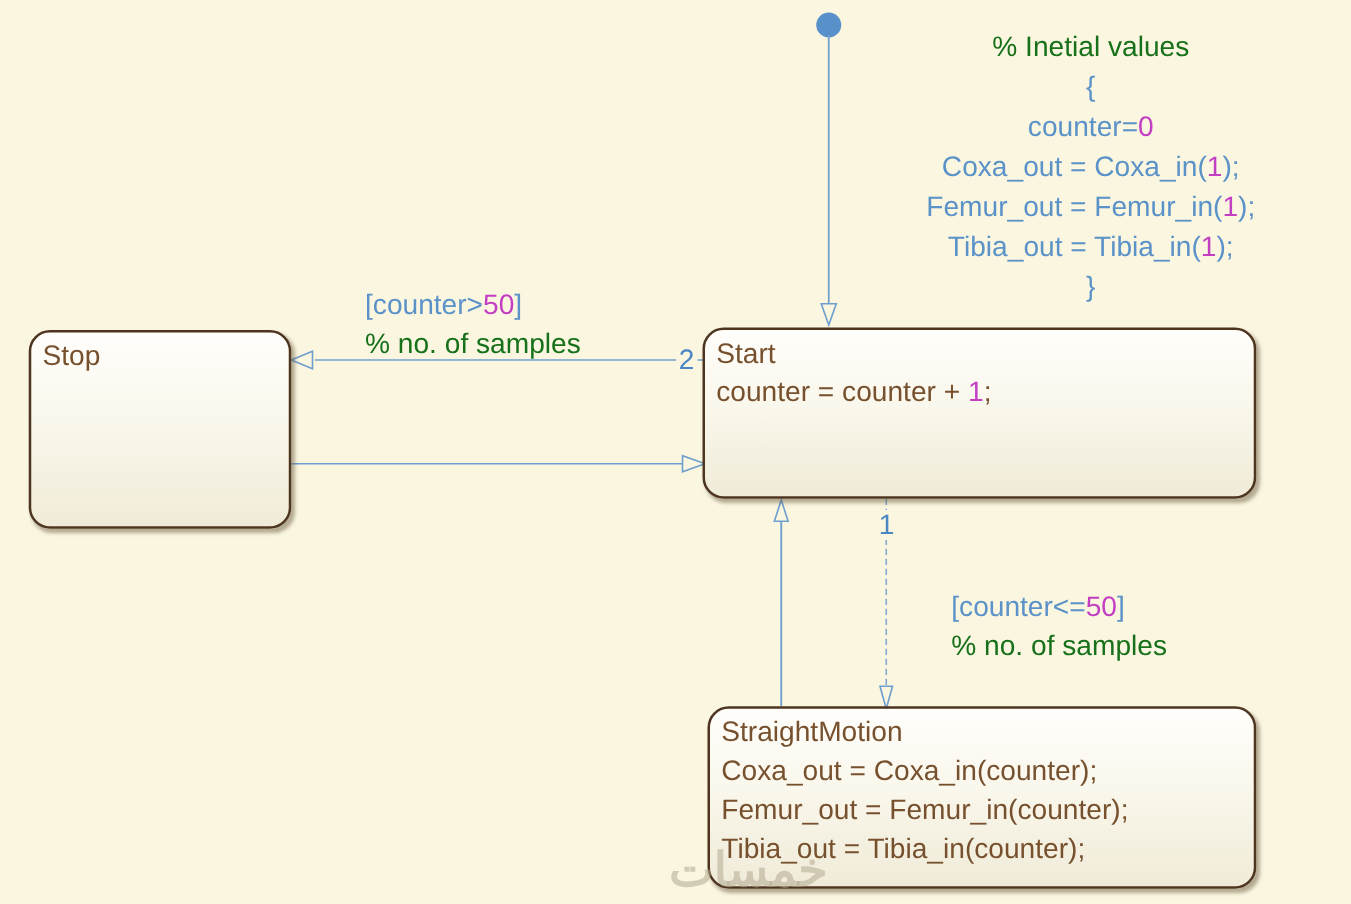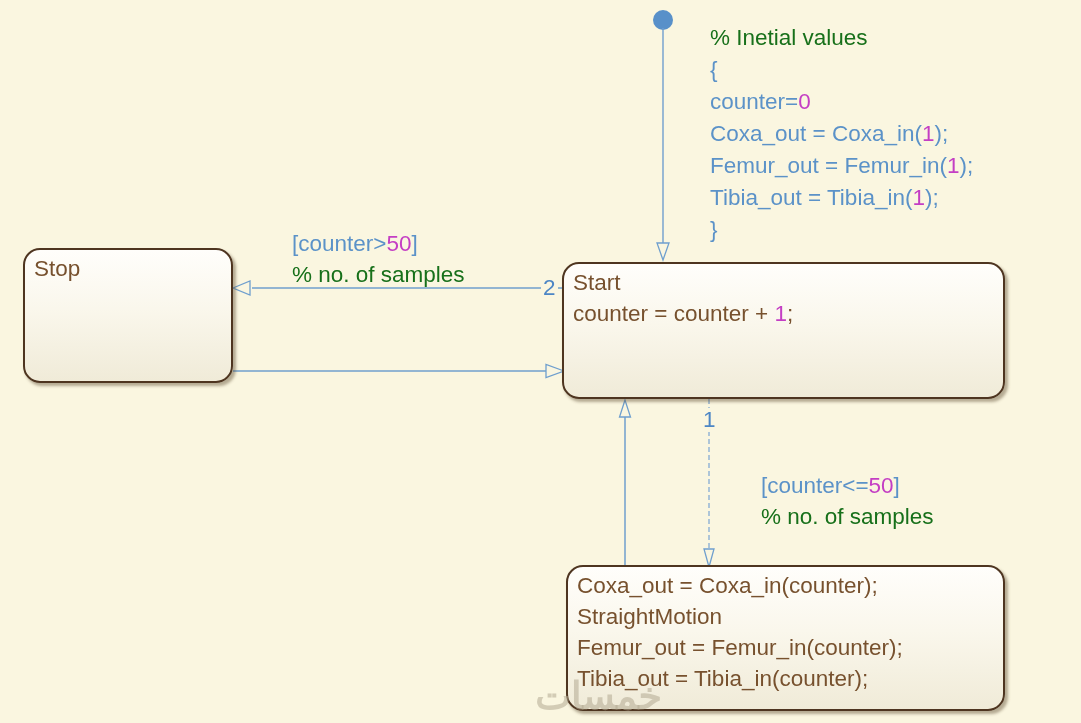--- a/index.html
+++ b/index.html
@@ -29,32 +29,32 @@
     border: 2.5px solid #4e3520;
     border-radius: 17px;
     background: linear-gradient(180deg, #fffefb 0%, #faf7ec 45%, #f0ebd8 100%);
     box-shadow: 2.5px 3px 3px rgba(96, 78, 50, 0.45);
     padding: 3px 6px 0 9px;
     color: #77512e;
     font-size: 22.5px;
     line-height: 31px;
     white-space: nowrap;
   }
-  .state-stop   { left: 23px;  top: 248px; width: 210px; height: 135px; }
+  .state-stop   { left: 23px;  top: 264px; width: 210px; height: 159px; }
   .state-start  { left: 562px; top: 262px; width: 443px; height: 137px; }
   .state-sm     { left: 566px; top: 565px; width: 439px; height: 146px; }
 
   .label-block {
     position: absolute;
     z-index: 3;
     font-size: 22.5px;
     line-height: 32px;
     white-space: nowrap;
   }
-  .init-block  { left: 710px; top: 22px; }
+  .init-block  { left: 741px; top: 22px; text-align: center; }
   .cond-a      { left: 292px; top: 216px; line-height: 31px; margin-top: 12px; }
   .cond-b      { left: 761px; top: 451px; line-height: 31px; margin-top: 19px; }
 
   .blue    { color: #5b92c8; }
   .magenta { color: #c43ec4; }
   .green   { color: #17701a; }
   .brown   { color: #77512e; }
 
   .order-num {
     position: absolute;
@@ -120,22 +120,22 @@
   <div class="state state-stop">
     <div>Stop</div>
   </div>
 
   <div class="state state-start">
     <div>Start</div>
     <div><span class="brown">counter = counter + </span><span class="magenta">1</span><span class="brown">;</span></div>
   </div>
 
   <div class="state state-sm">
+    <div>StraightMotion</div>
     <div><span class="brown">Coxa_out = Coxa_in(counter);</span></div>
-    <div>StraightMotion</div>
     <div><span class="brown">Femur_out = Femur_in(counter);</span></div>
     <div><span class="brown">Tibia_out = Tibia_in(counter);</span></div>
   </div>
 
   <div class="label-block cond-a">
     <div><span class="blue">[counter&gt;</span><span class="magenta">50</span><span class="blue">]</span></div>
     <div class="green">% no. of samples</div>
   </div>
 
   <div class="label-block cond-b">

